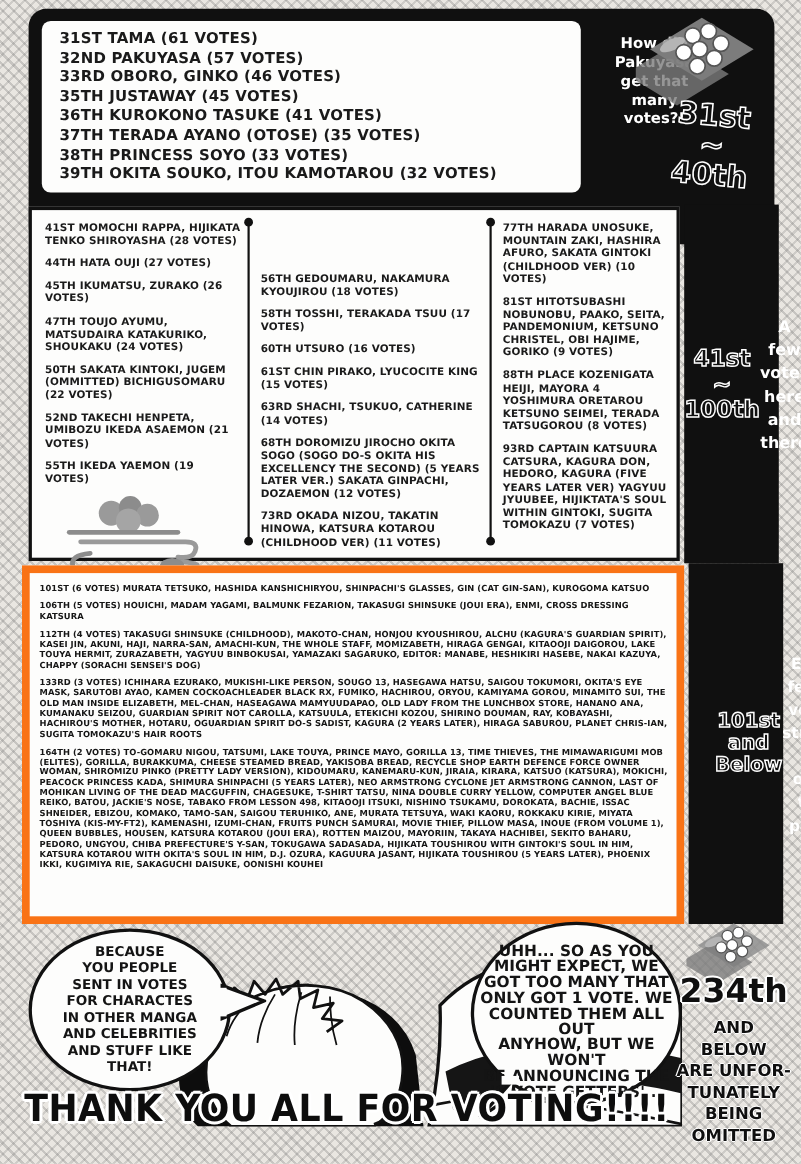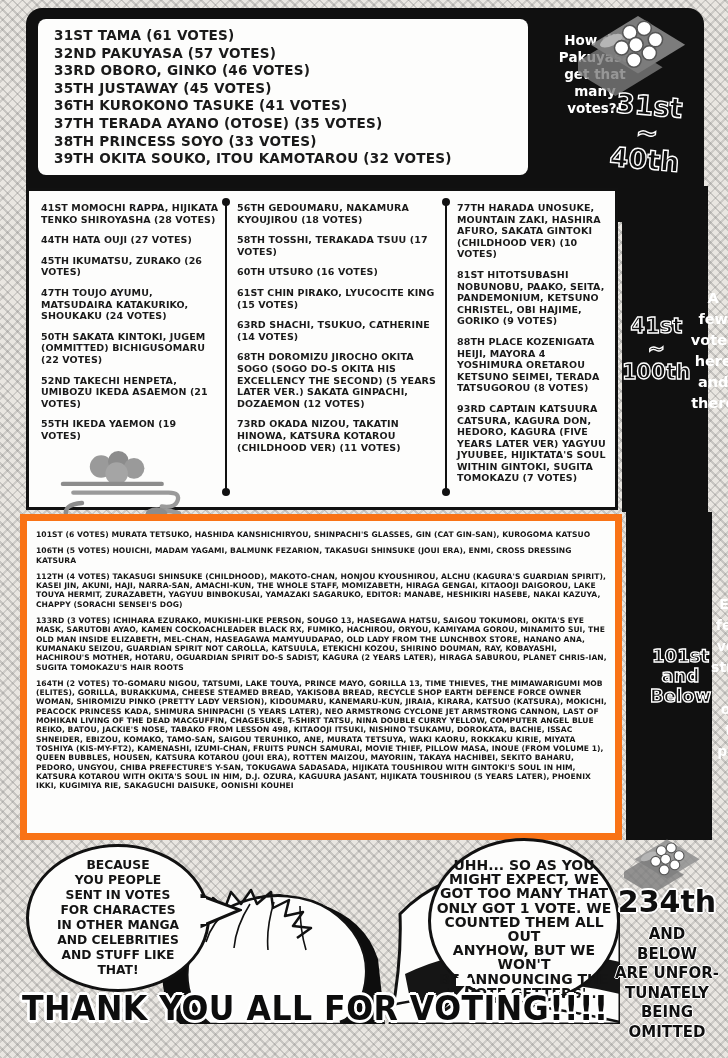--- a/index.html
+++ b/index.html
@@ -25,21 +25,21 @@
              font-size:13.5px; line-height:17px; font-weight:bold; }
   .top-rank{ position:absolute; right:4px; top:84px; width:106px; text-align:center;
              font-size:27px; line-height:27px; font-weight:bold; transform:rotate(5deg);
              color:#101010; -webkit-text-stroke:1.4px #fff; }
   .top-flower{ position:absolute; right:6px; top:6px; }
 
   
   .mid-panel{ left:26px; top:188px; width:592px; height:322px; background:#fdfdfc; border:3px solid #111;padding-left:15px; }
   .mid-col{ position:absolute; top:11px; }
   .mid-col1{ left:12px;  width:178px; }
-  .mid-col2{ left:208px; width:200px; }
+  .mid-col2{ left:208px; width:200px;margin-top:46px; }
   .mid-col3{ left:428px; width:152px; }
   .mid-entry{ font-size:9.5px; line-height:11.6px; font-weight:bold; letter-spacing:.1px;
               margin-bottom:9px; color:#1a1a1a; }
   .col-sep{ position:absolute; top:12px; width:2px; height:288px; background:#111; }
   .col-sep.s1{ left:196px; } .col-sep.s2{ left:416px; }
   .col-sep::before,.col-sep::after{ content:""; position:absolute; left:-3px; width:8px; height:8px;
               border-radius:50%; background:#111; }
   .col-sep::before{ top:-5px; } .col-sep::after{ bottom:-5px; }
 
   .sidebar{ background:#101010; display:flex; flex-direction:row; align-items:center; }

